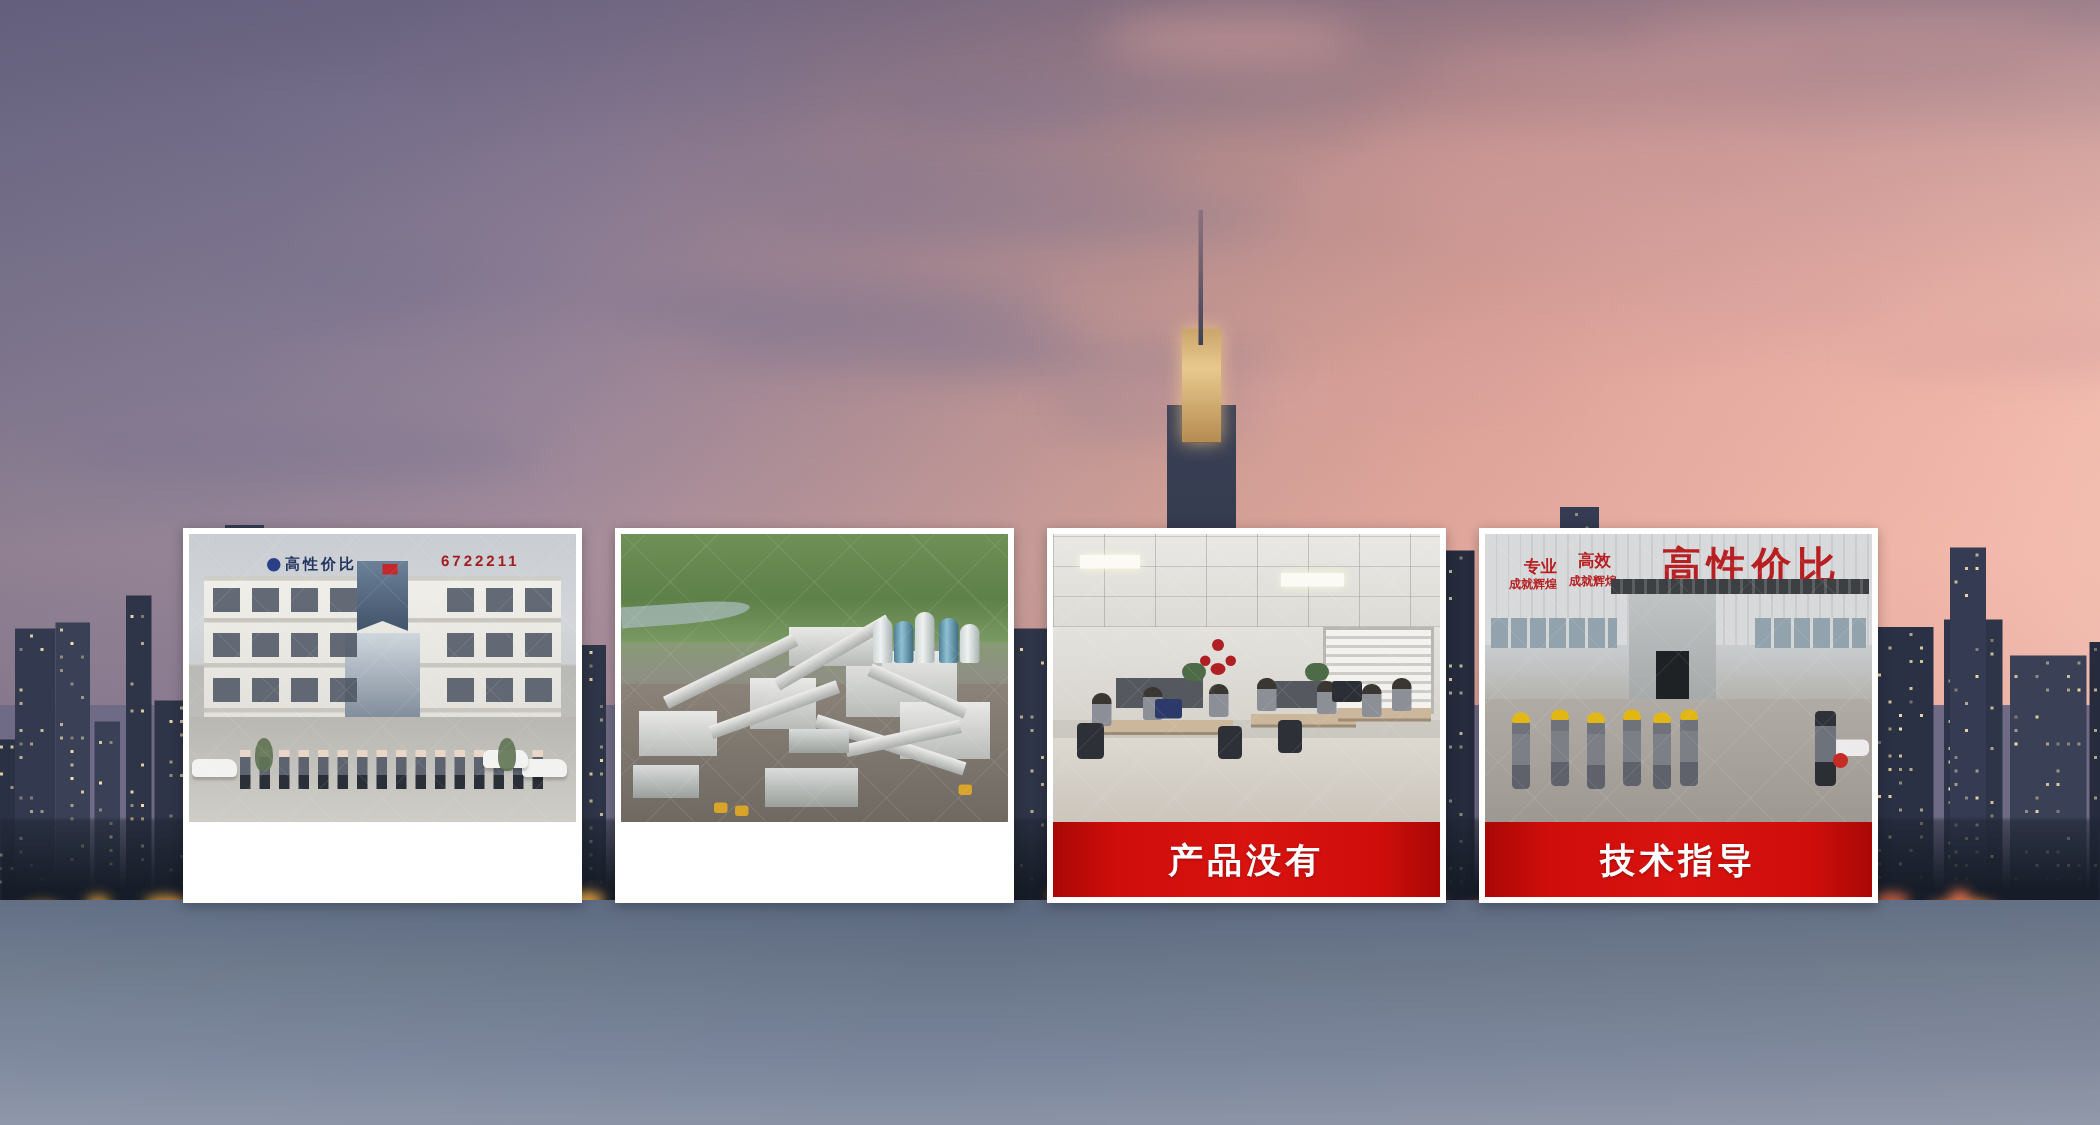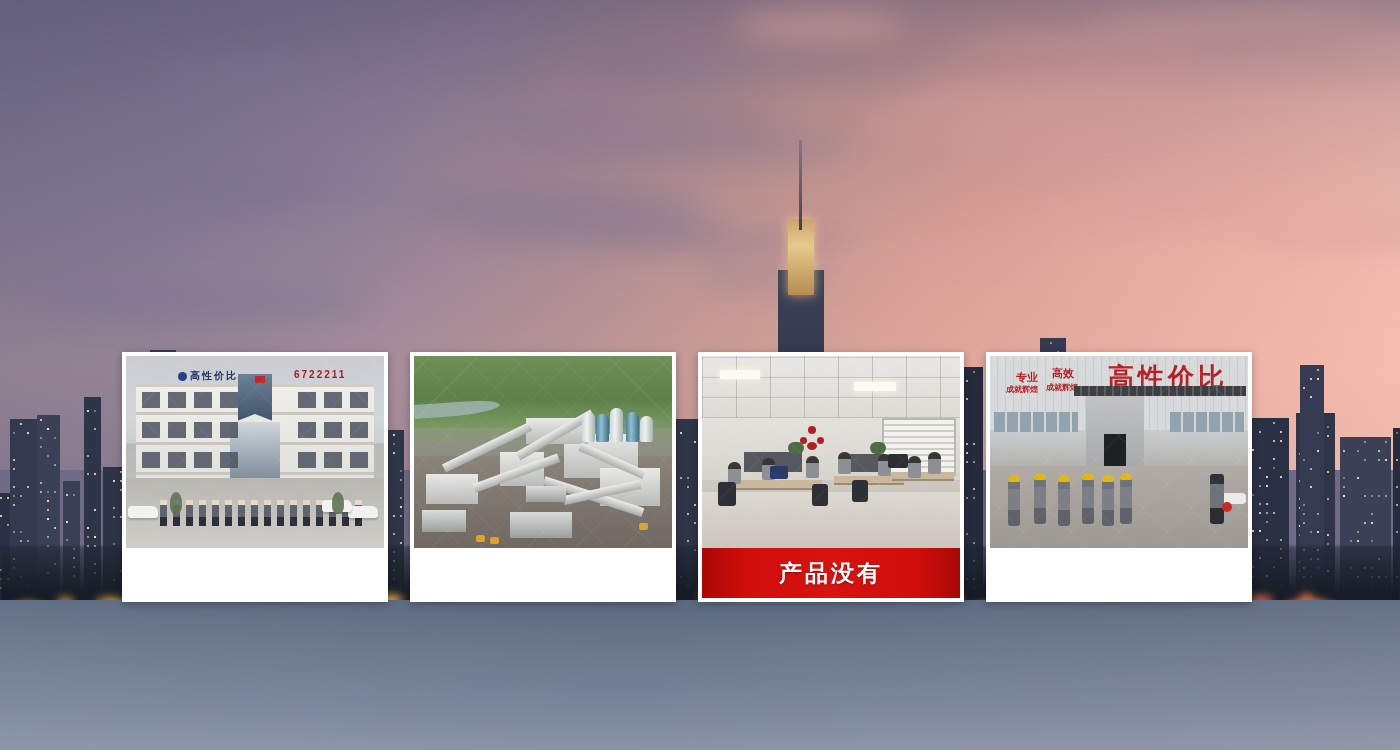--- a/index.html
+++ b/index.html
@@ -1685,16 +1685,19 @@
             <i class="hat" style="left:92px;bottom:68px"></i>
             <i class="worker" style="left:112px;bottom:22px"></i>
             <i class="hat" style="left:112px;bottom:66px"></i>
             <i class="worker" style="left:130px;bottom:24px"></i>
             <i class="hat" style="left:130px;bottom:68px"></i>
           </div>
         <div class="boss"></div>
         <div class="redhat"></div>
         <div class="wm"></div>
       </div>
+      <div class="cap">
+        <span>技术指导</span>
+      </div>
     </div>
 
   </div>
 </div>
 
 </body></html>

